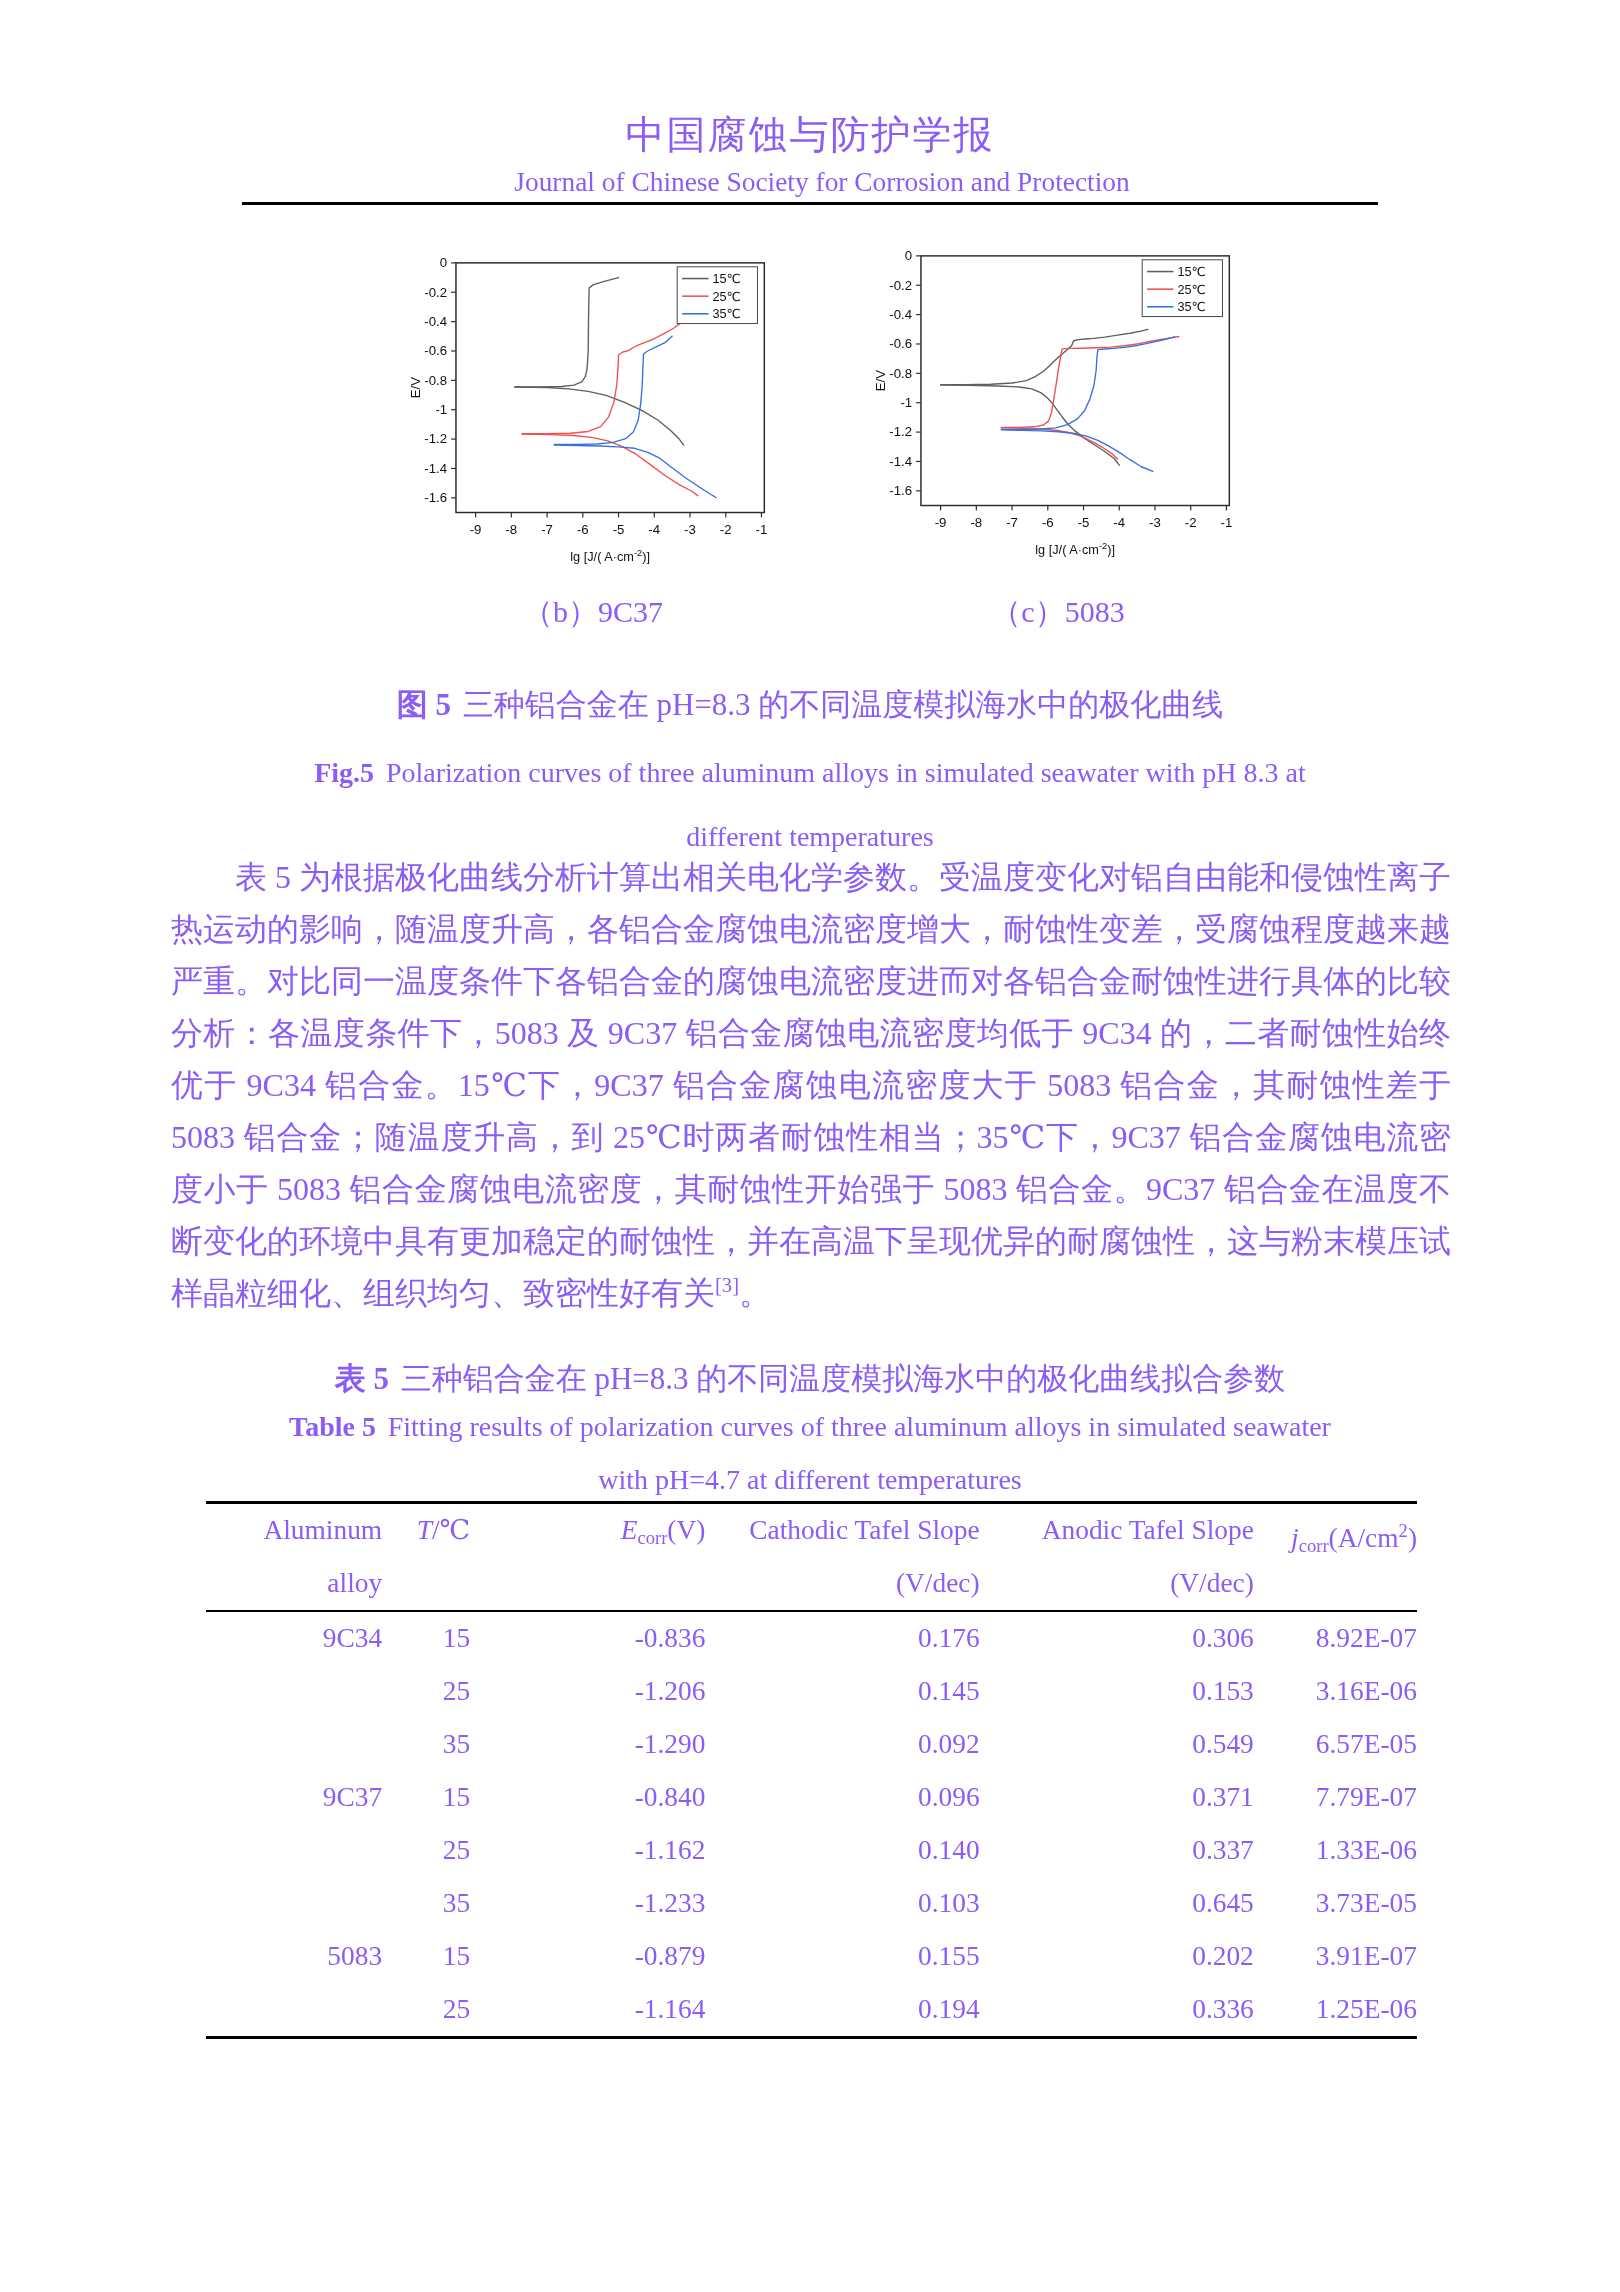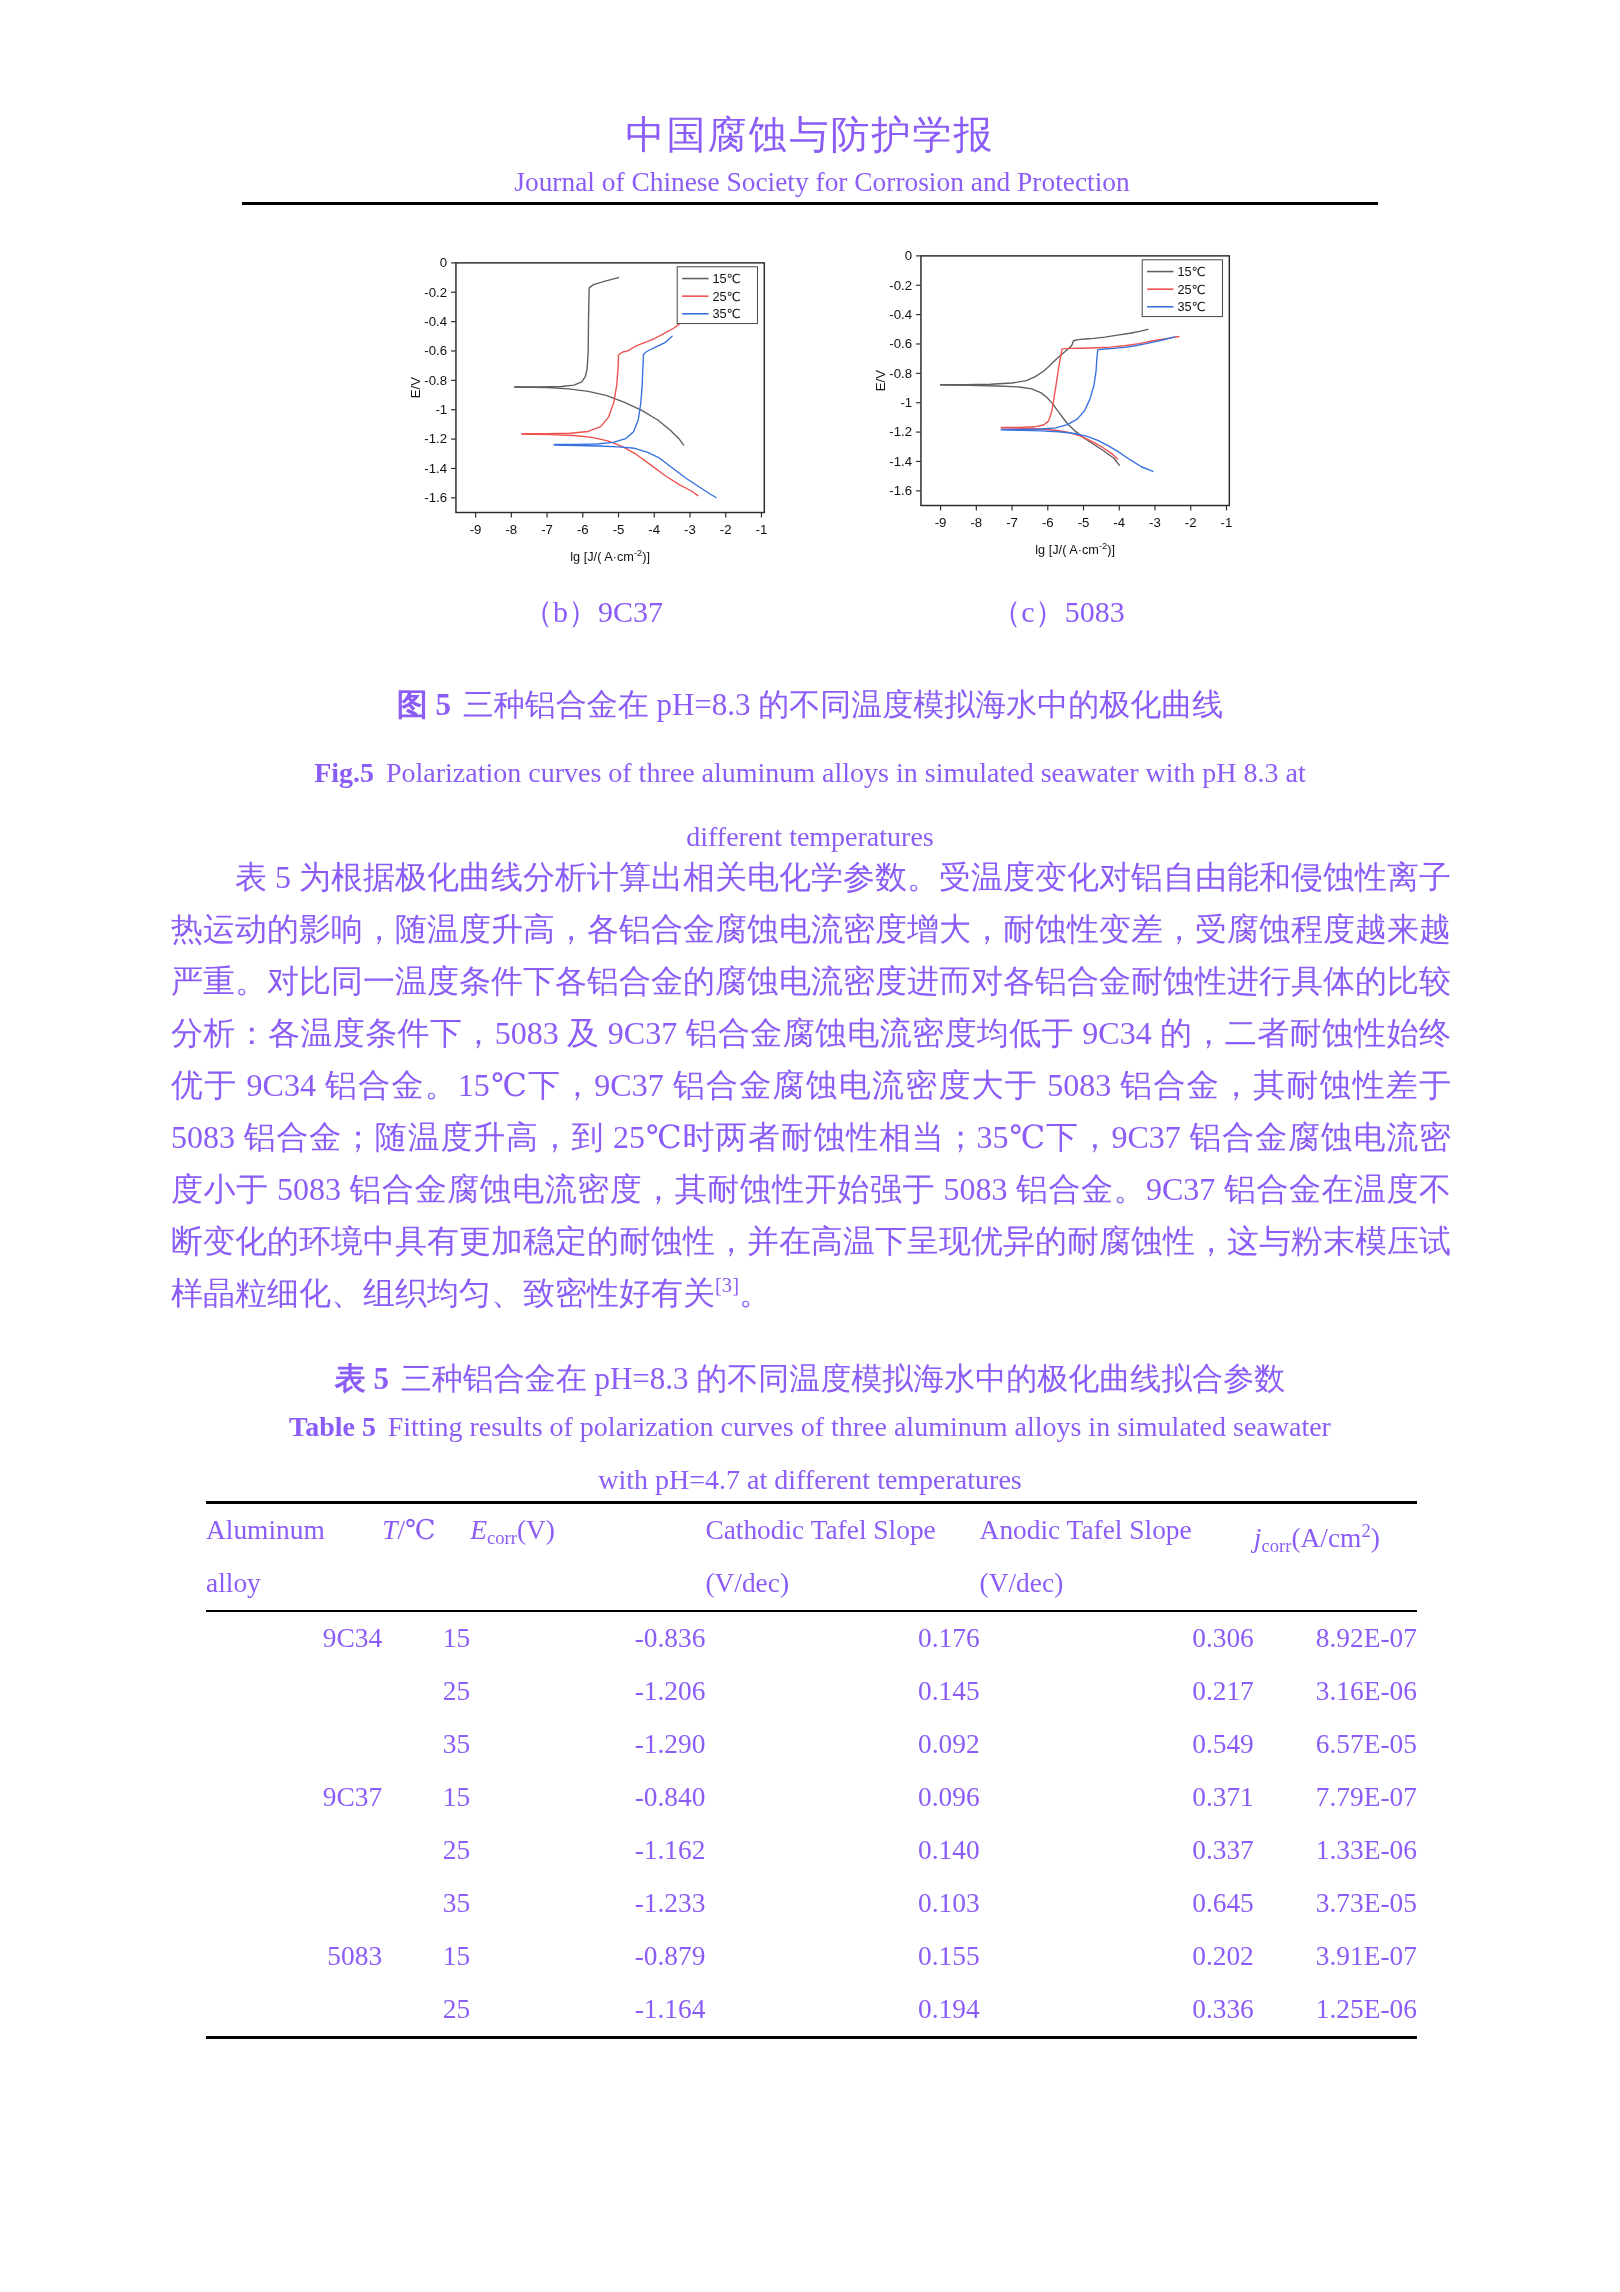--- a/index.html
+++ b/index.html
@@ -30,21 +30,21 @@
   .tbl-zh{left:0;top:1358px;width:1620px;font-size:31px;}
   .tbl-en1{left:0;top:1411px;width:1620px;font-size:28px;}
   .tbl-en2{left:0;top:1464px;width:1620px;font-size:28px;}
   table.data{
     position:absolute;left:206px;top:1501px;width:1211px;
     border-collapse:collapse;font-size:27.4px;
     border-top:3.9px solid #000;border-bottom:3.9px solid #000;
   }
   table.data th{font-weight:normal;vertical-align:top;padding:0;}
   table.data thead tr{border-bottom:2.9px solid #000;}
-  table.data th .l1,table.data th .l2{height:53px;line-height:53px;text-align:left;}
+  table.data th .l1,table.data th .l2{height:53px;line-height:53px;text-align:right;}
   table.data td{text-align:right;height:53px;padding:0;}
   table.data i{font-style:italic;}
   sub.sm{font-size:18.6px;vertical-align:-4.9px;}
   sup.sm{font-size:18.6px;vertical-align:9.8px;}
   .col-alloy{width:176px;}.col-t{width:88px;}.col-e{width:235px;}
   .col-cts{width:274px;}.col-ats{width:274px;}.col-j{width:163px;}
   svg text{font-family:"Liberation Sans","DejaVu Sans",sans-serif;}
 </style>
 </head>
 <body>
@@ -213,21 +213,21 @@
           <td>-0.836</td>
           <td>0.176</td>
           <td>0.306</td>
           <td>8.92E-07</td>
         </tr>
         <tr>
           <td></td>
           <td>25</td>
           <td>-1.206</td>
           <td>0.145</td>
-          <td>0.217</td>
+          <td>0.153</td>
           <td>3.16E-06</td>
         </tr>
         <tr>
           <td></td>
           <td>35</td>
           <td>-1.290</td>
           <td>0.092</td>
           <td>0.549</td>
           <td>6.57E-05</td>
         </tr>

